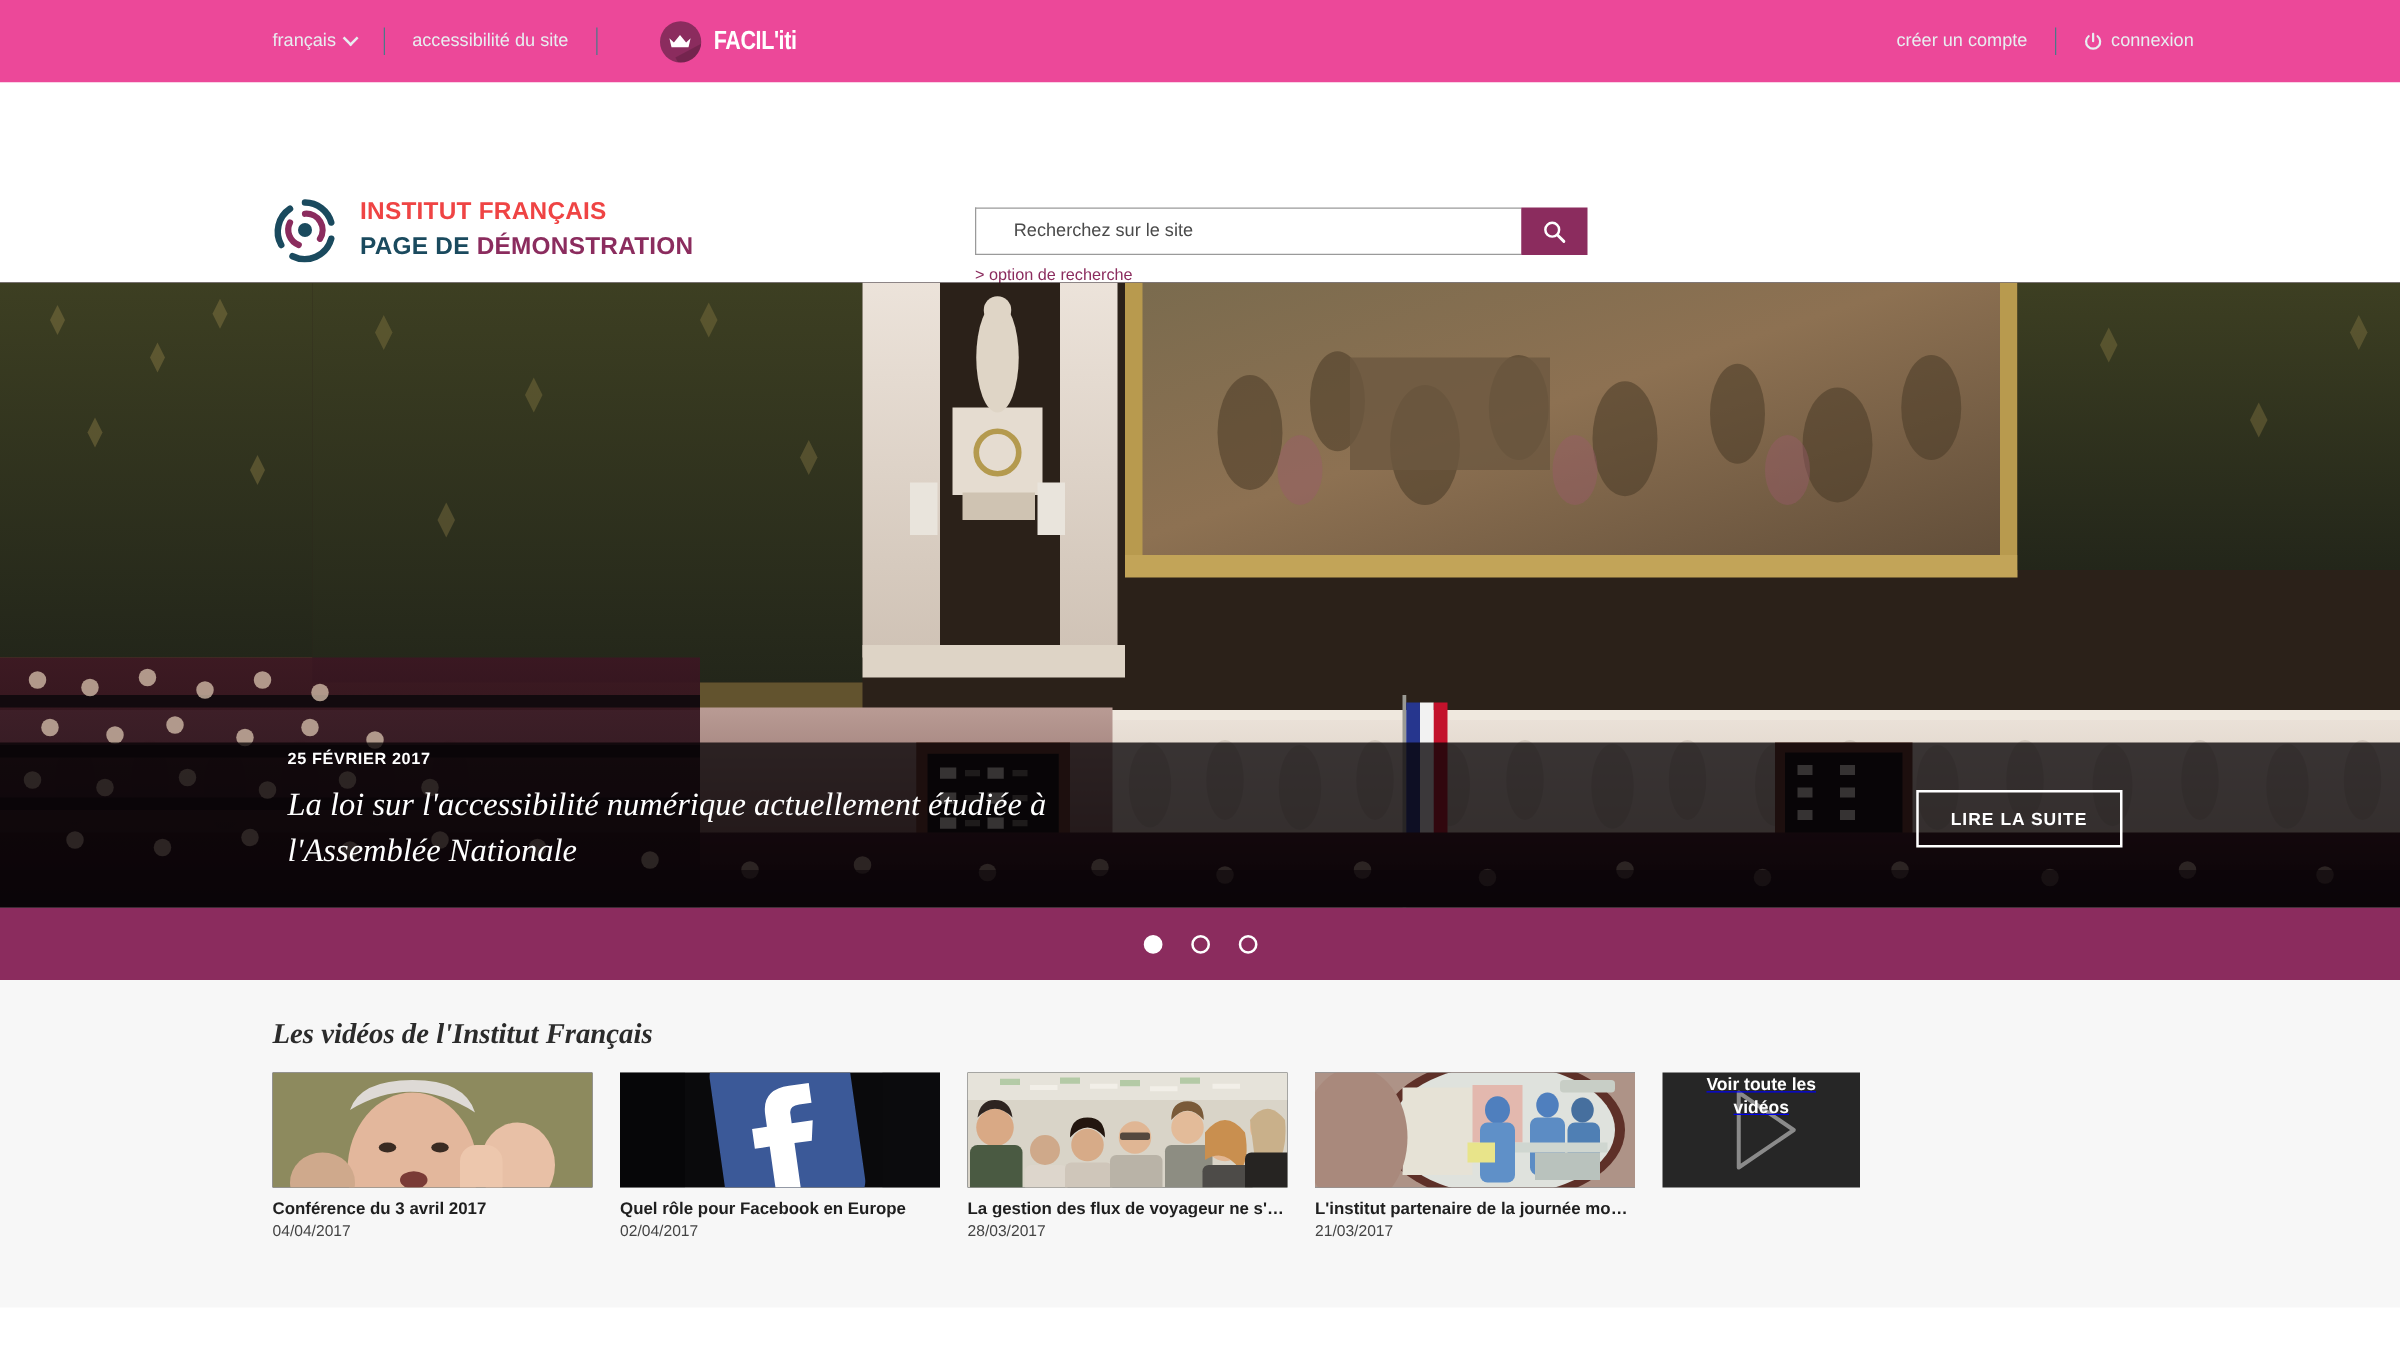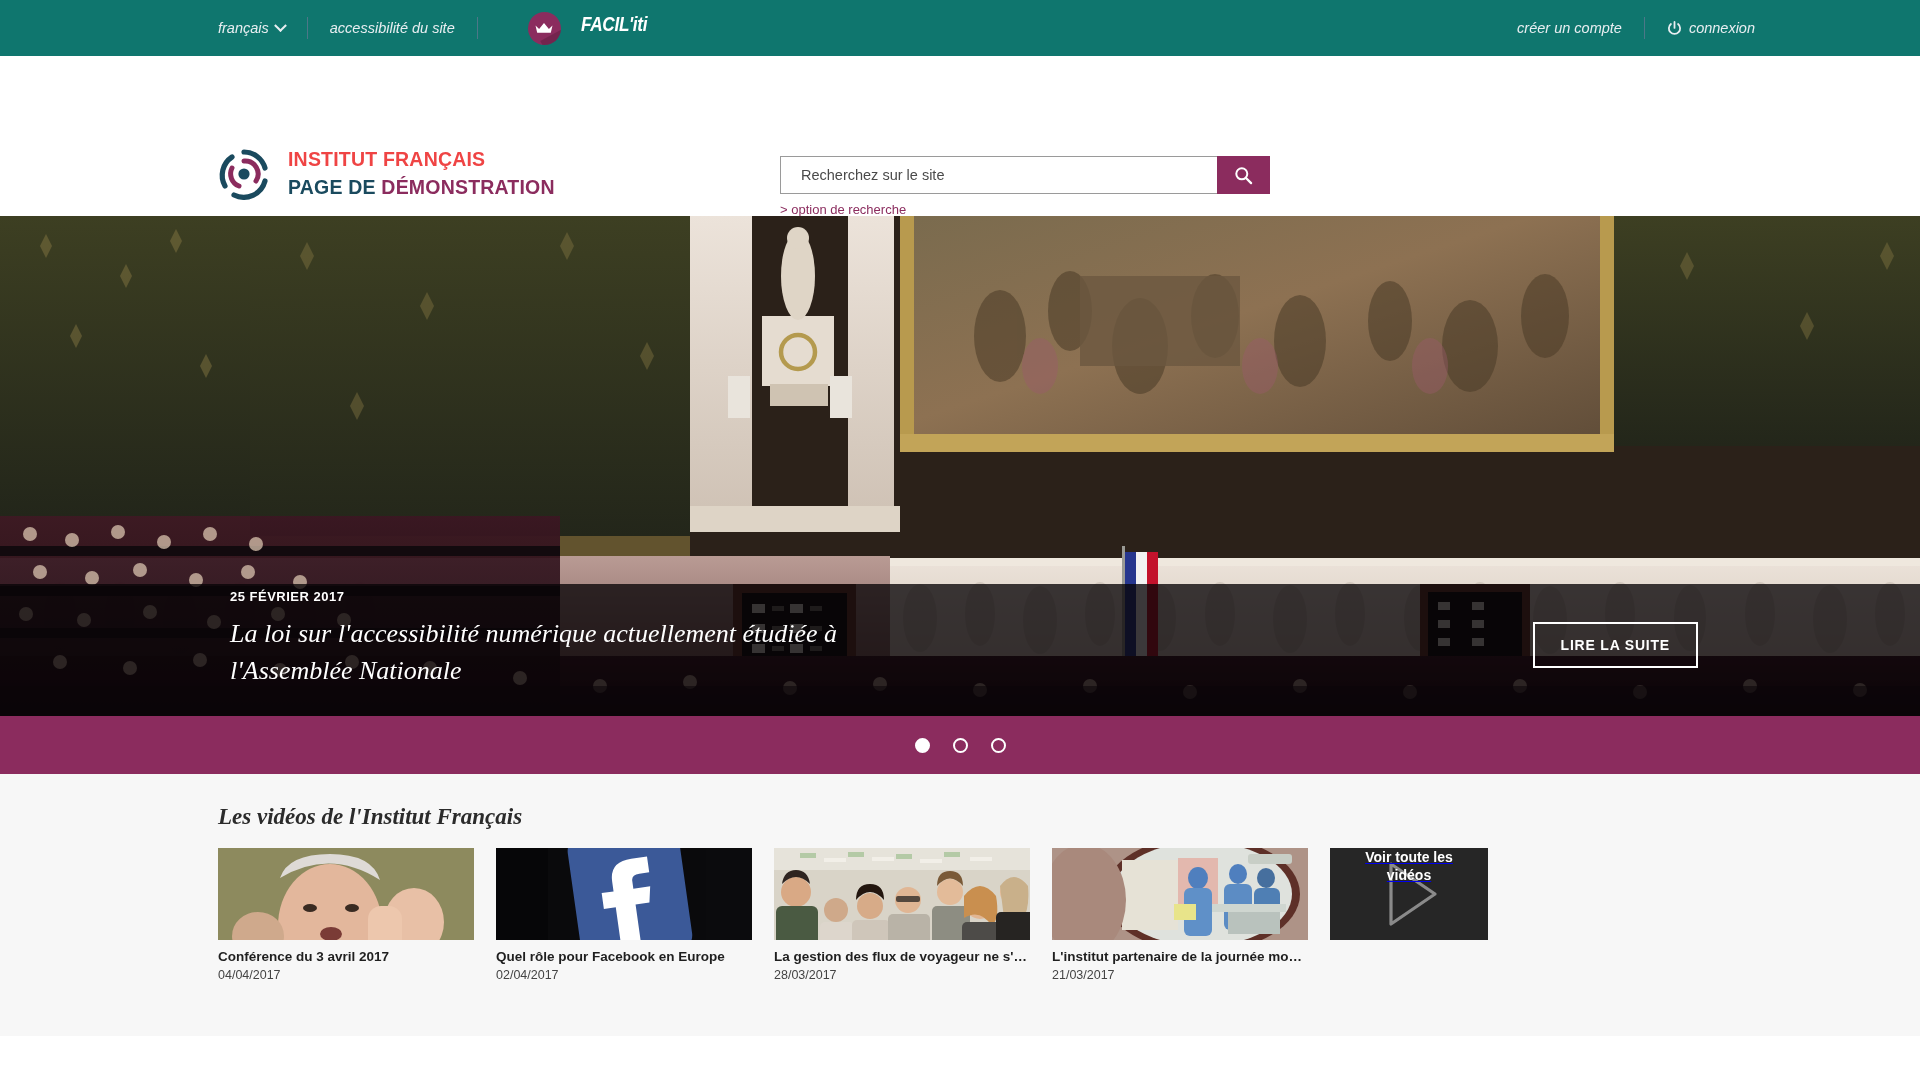--- a/index.html
+++ b/index.html
@@ -7,27 +7,26 @@
   html, body {
     width: 1920px; height: 1080px;
     overflow: hidden;
     font-family: "Liberation Sans", sans-serif;
     background: #ffffff;
     color: #222;
   }
 
   
   .topbar {
-    height: 56px;
-    background: #0f766e;
+    height: 66px;
+    background: #ec4899;
     display: flex;
     align-items: center;
     padding: 0 40px 0 0;
     position: relative;
-    font-style: italic;
   }
   .topbar-left {
     display: flex;
     align-items: center;
     margin-left: 218px;
     gap: 0;
   }
   .top-link {
     color: #e8eef1;
     font-size: 14.5px;
@@ -45,21 +44,22 @@
   }
   .chev {
     display: inline-block;
     width: 9px; height: 9px;
     border-right: 2.4px solid #e8eef1;
     border-bottom: 2.4px solid #e8eef1;
     transform: rotate(45deg) translate(-2px,-2px);
   }
   .faciliti {
     display: flex;
-    gap: 20px;
+    align-items: center;
+    gap: 10px;
     margin-left: 28px;
     text-decoration: none;
   }
   .faciliti-badge {
     width: 33px; height: 33px;
     border-radius: 50%;
     background: #8B2C5E;
     position: relative;
     overflow: hidden;
   }
@@ -121,21 +121,21 @@
   .search-wrap {
     position: absolute;
     right: 650px; top: 100px;
     width: 490px;
   }
   .search-row { display: flex; height: 38px; }
   .search-input {
     flex: 1;
     border: 1px solid #9a9a9a;
     border-right: none;
-    padding: 0 20px;
+    padding: 0 30px;
     font-size: 14.5px;
     font-family: "Liberation Sans", sans-serif;
     color: #333;
     outline: none;
     background: #fff;
   }
   .search-input::placeholder { color: #4a4a4a; }
   .search-btn {
     width: 53px;
     background: #8B2C5E;

